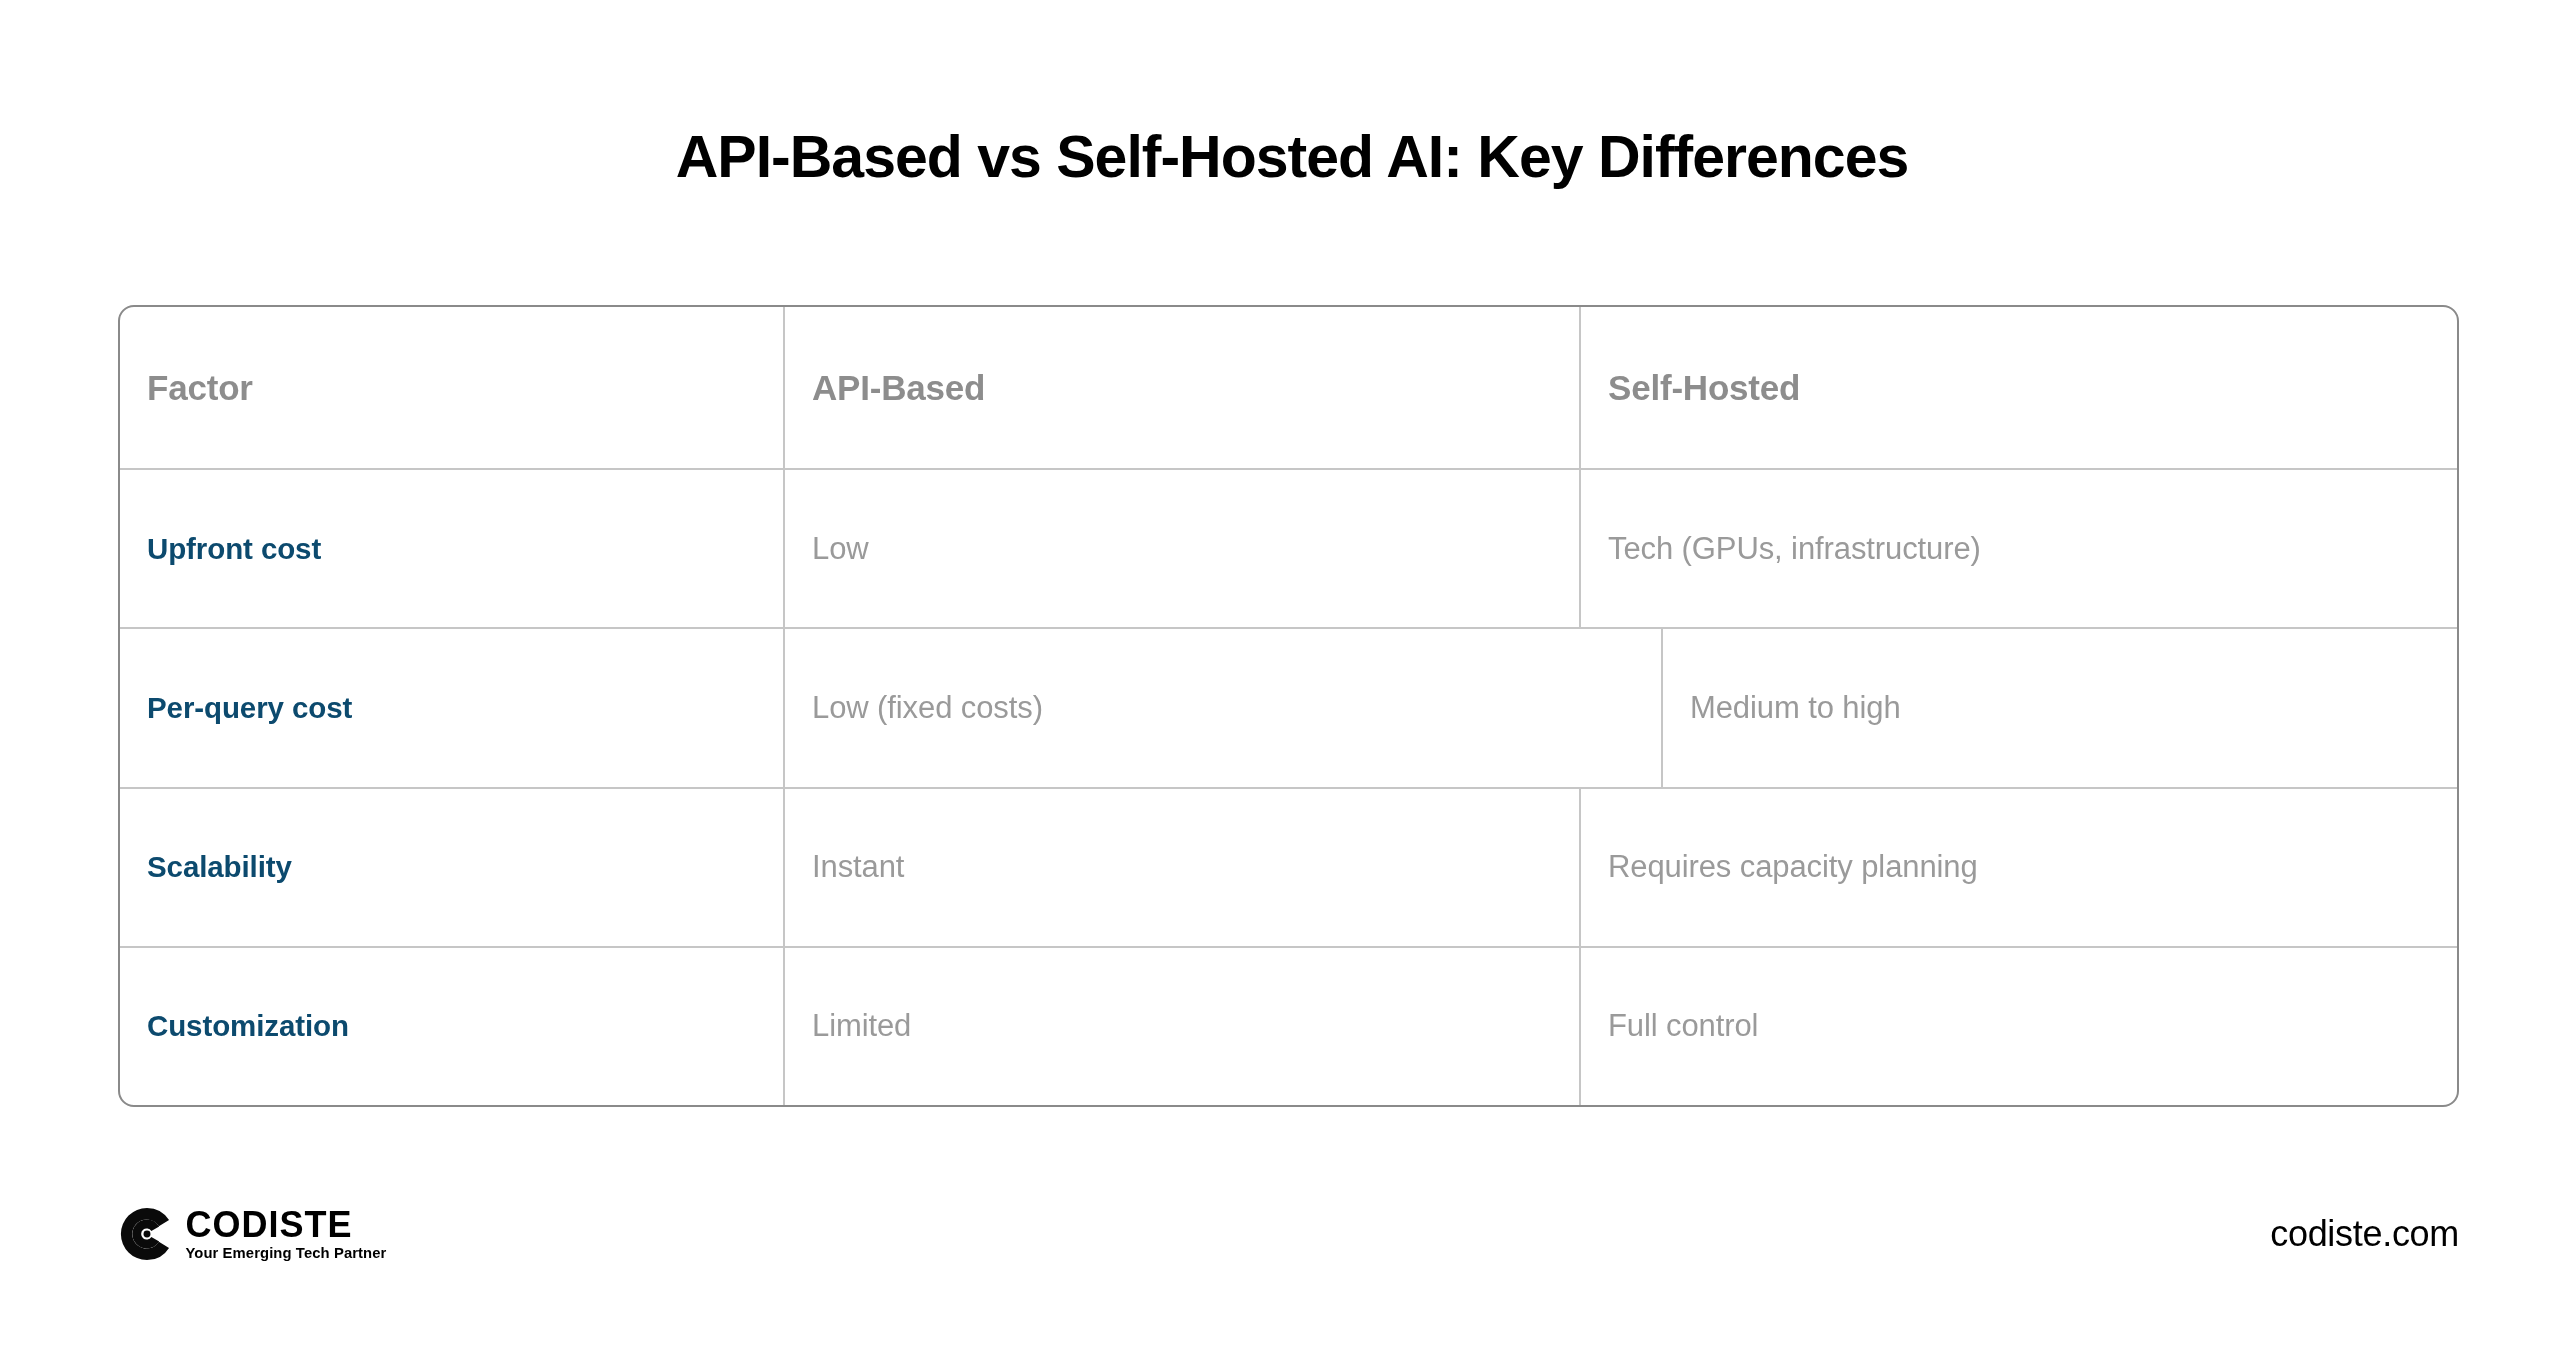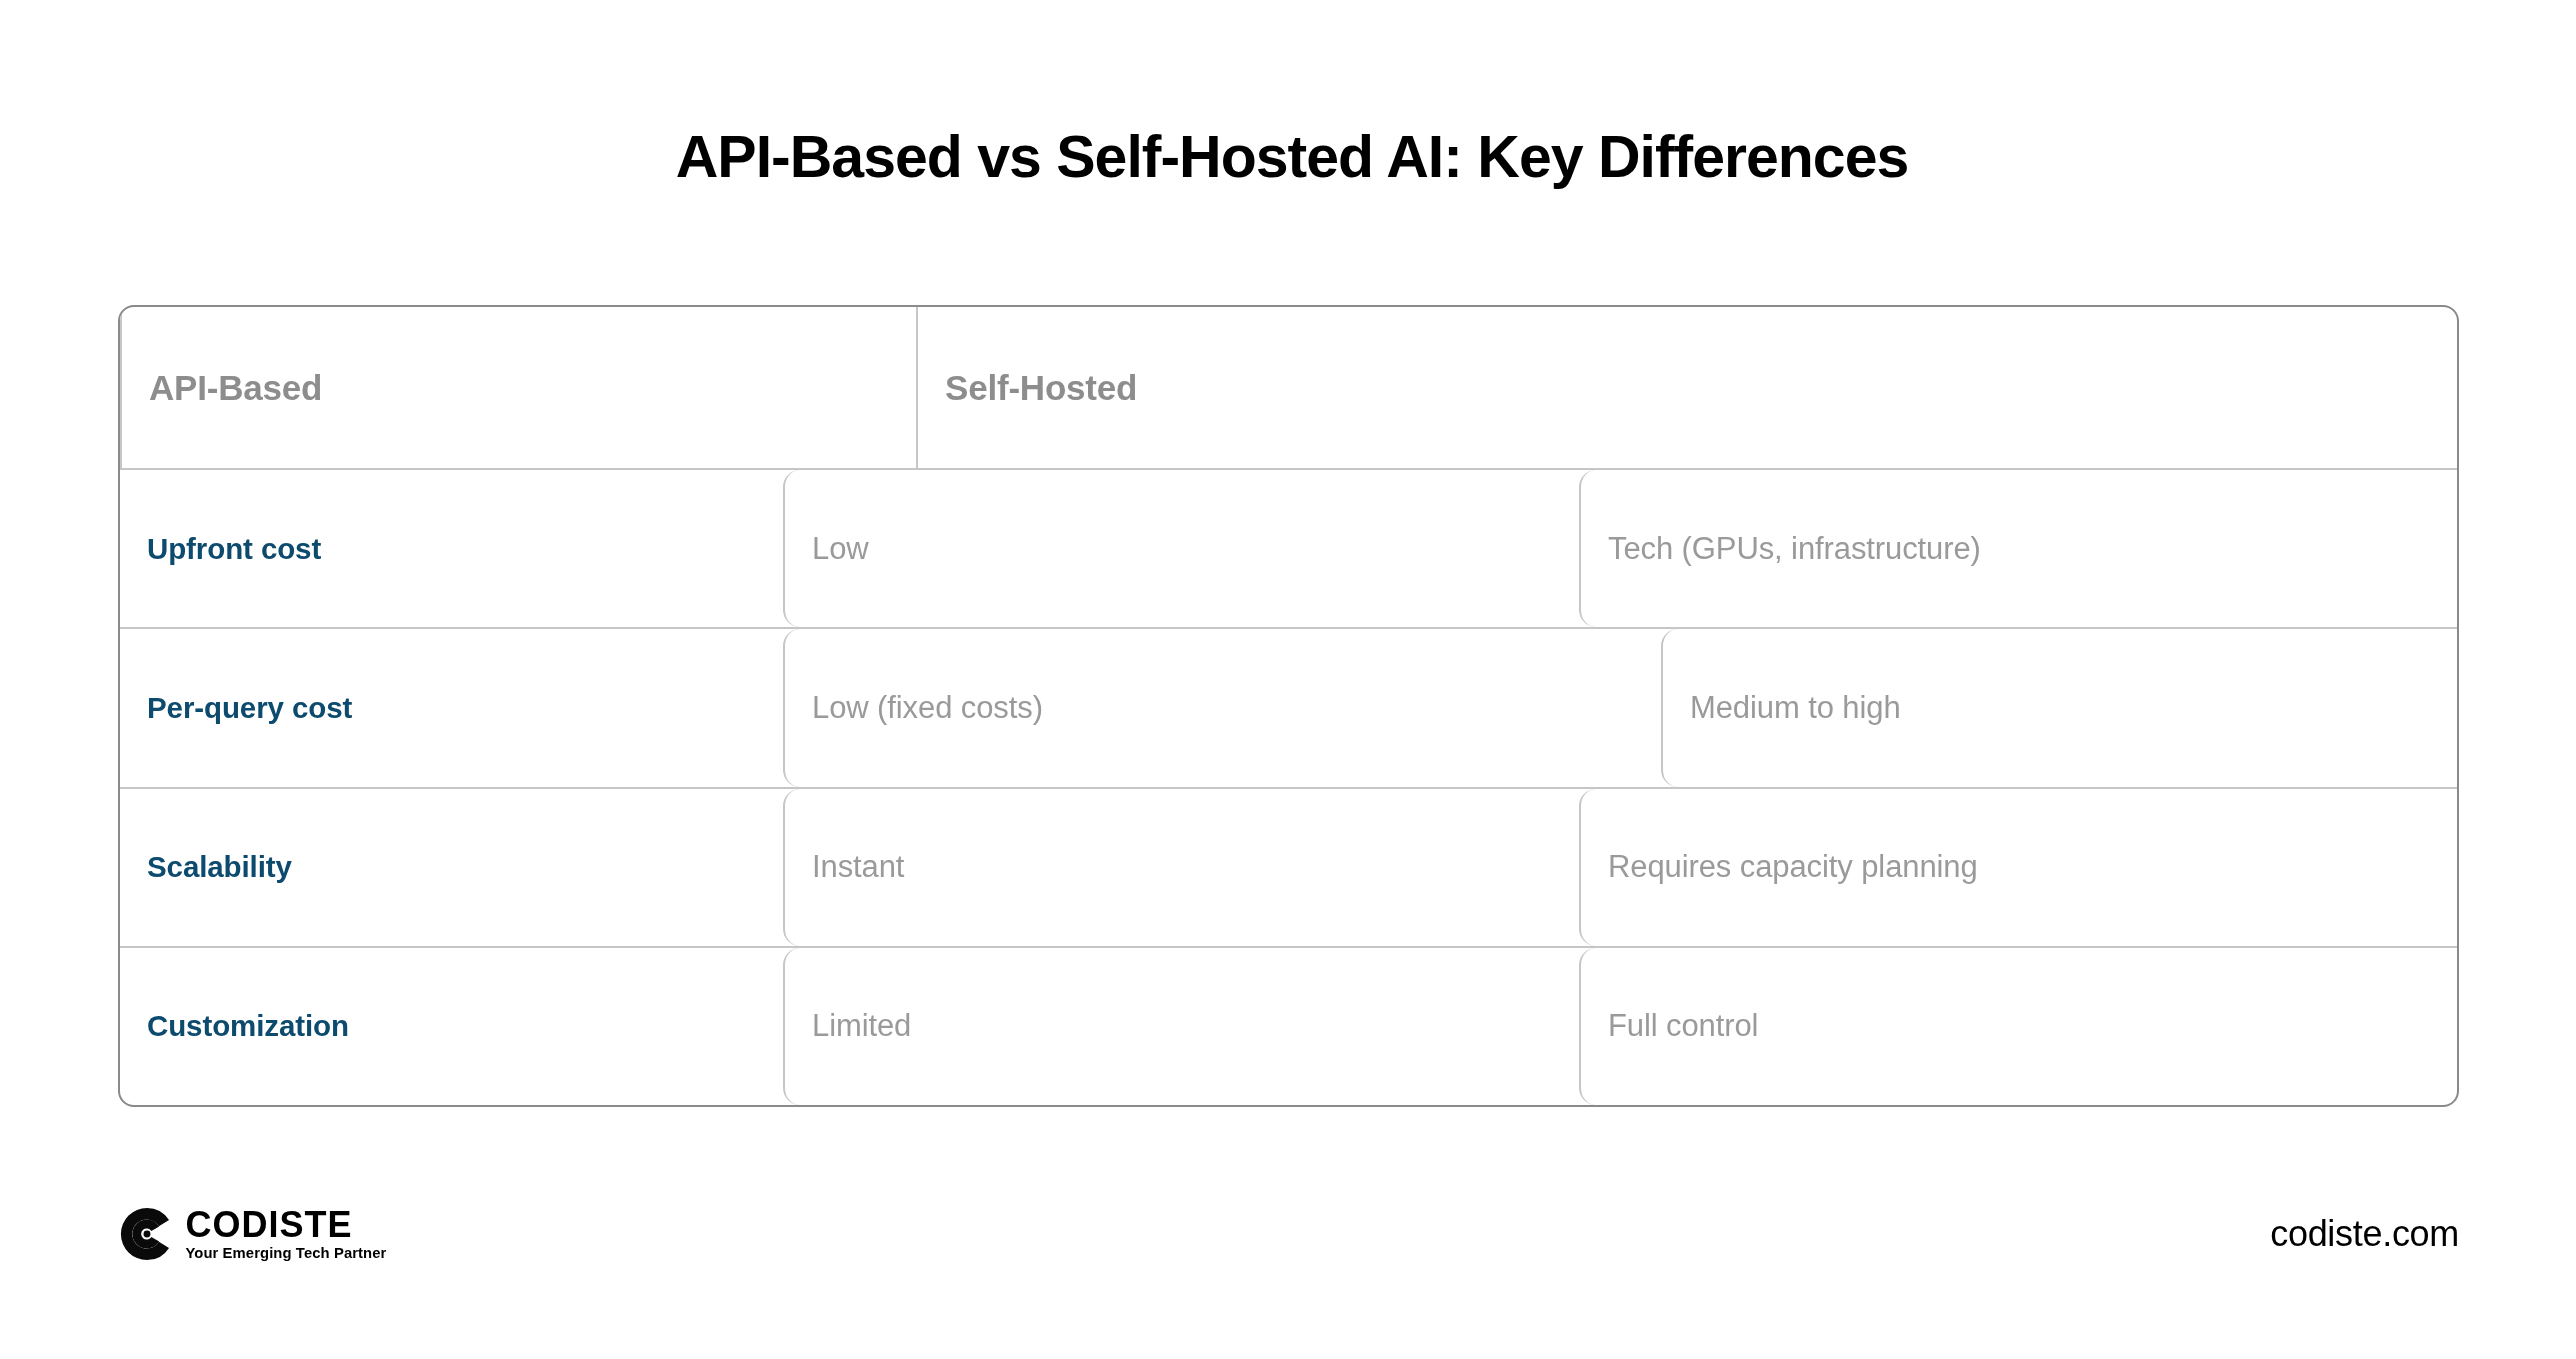--- a/index.html
+++ b/index.html
@@ -91,21 +91,20 @@
     font-weight: 700;
     color: #0c4a6e;
     letter-spacing: -0.1px;
   }
   .data-row .tcell.col-1,
   .data-row .tcell.col-2 {
     font-size: 31px;
     font-weight: 400;
     color: #9a9a9a;
     letter-spacing: -0.1px;
-    border-radius: 17px;
   }
 
   
   .footer {
     position: absolute;
     left: 118px;
     top: 1181px;
     width: 2341px;
     height: 74px;
     display: flex;
@@ -156,20 +155,21 @@
 </style>
 </head>
 <body>
 
 <div class="page-title">API-Based vs Self-Hosted AI: Key Differences</div>
 
 <div class="comparison-table">
   <div class="table-inner">
 
     <div class="trow header-row">
+      <div class="tcell col-0">Factor</div>
       <div class="tcell col-1">API-Based</div>
       <div class="tcell col-2">Self-Hosted</div>
     </div>
 
     <div class="trow data-row">
       <div class="tcell col-0">Upfront cost</div>
       <div class="tcell col-1">Low</div>
       <div class="tcell col-2">Tech (GPUs, infrastructure)</div>
     </div>
 

